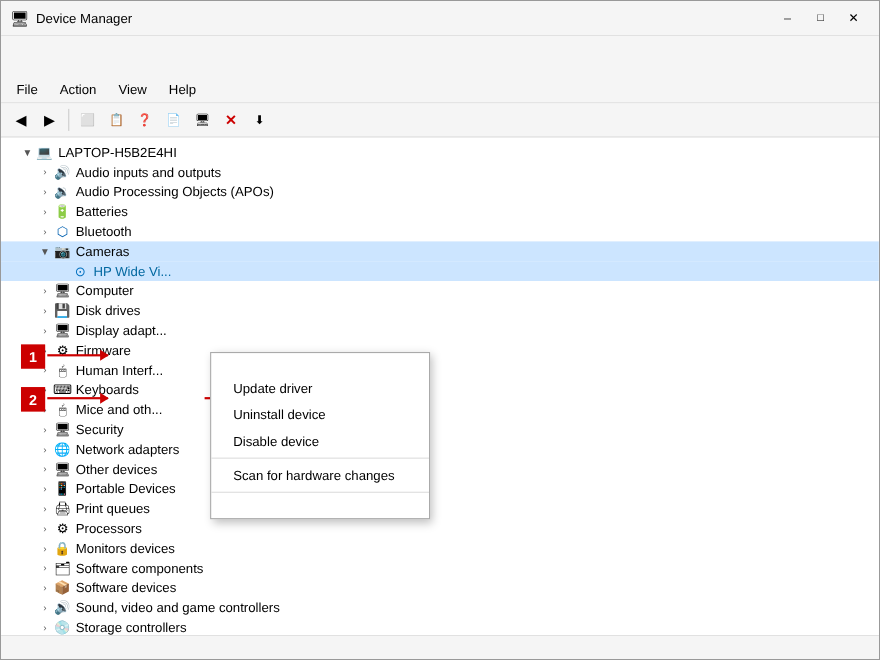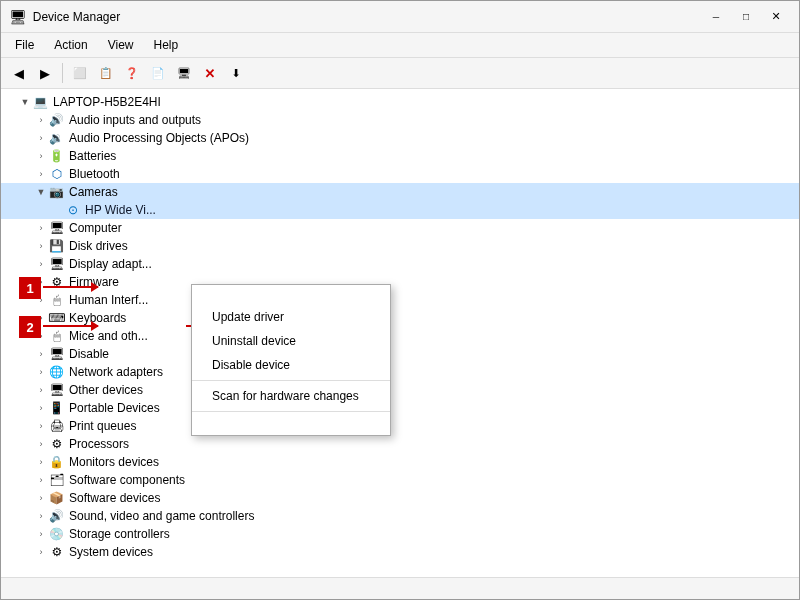--- a/index.html
+++ b/index.html
@@ -54,20 +54,21 @@
       display: flex;
       gap: 4px;
       padding: 2px 6px;
       border-bottom: 1px solid #ddd;
       background: #f5f5f5;
     }
     .menu-item {
       padding: 3px 8px;
       cursor: pointer;
       font-size: 12px;
+      margin-top: 36px;
     }
     .toolbar {
       display: flex;
       align-items: center;
       padding: 3px 6px;
       gap: 2px;
       border-bottom: 1px solid #ddd;
       background: #f5f5f5;
     }
     .tb-btn {
@@ -270,21 +271,21 @@
         <span class="tree-icon">📷</span>
         <span class="tree-label">Cameras</span>
       </div>
 
       <div class="tree-node selected" style="padding-left:0;">
         <span class="tree-indent"></span>
         <span class="tree-indent"></span>
         <span class="tree-indent"></span>
         <span class="tree-expand" style="width:16px;"></span>
         <span class="tree-icon" style="color:#0070c0;">⊙</span>
-        <span class="tree-label" style="color:#0f172a;">HP Wide Vi...</span>
+        <span class="tree-label" style="color:#0369a1;">HP Wide Vi...</span>
       </div>
 
       <div class="tree-node">
         <span class="tree-indent"></span>
         <span class="tree-indent"></span>
         <span class="tree-expand">›</span>
         <span class="tree-icon">🖥</span>
         <span class="tree-label">Computer</span>
       </div>
 
@@ -334,21 +335,21 @@
         <span class="tree-expand">›</span>
         <span class="tree-icon">🖱</span>
         <span class="tree-label">Mice and oth...</span>
       </div>
 
       <div class="tree-node">
         <span class="tree-indent"></span>
         <span class="tree-indent"></span>
         <span class="tree-expand">›</span>
         <span class="tree-icon">🖥</span>
-        <span class="tree-label">Disable</span>
+        <span class="tree-label">Security</span>
       </div>
 
       <div class="tree-node">
         <span class="tree-indent"></span>
         <span class="tree-indent"></span>
         <span class="tree-expand">›</span>
         <span class="tree-icon">🌐</span>
         <span class="tree-label">Network adapters</span>
       </div>
 

